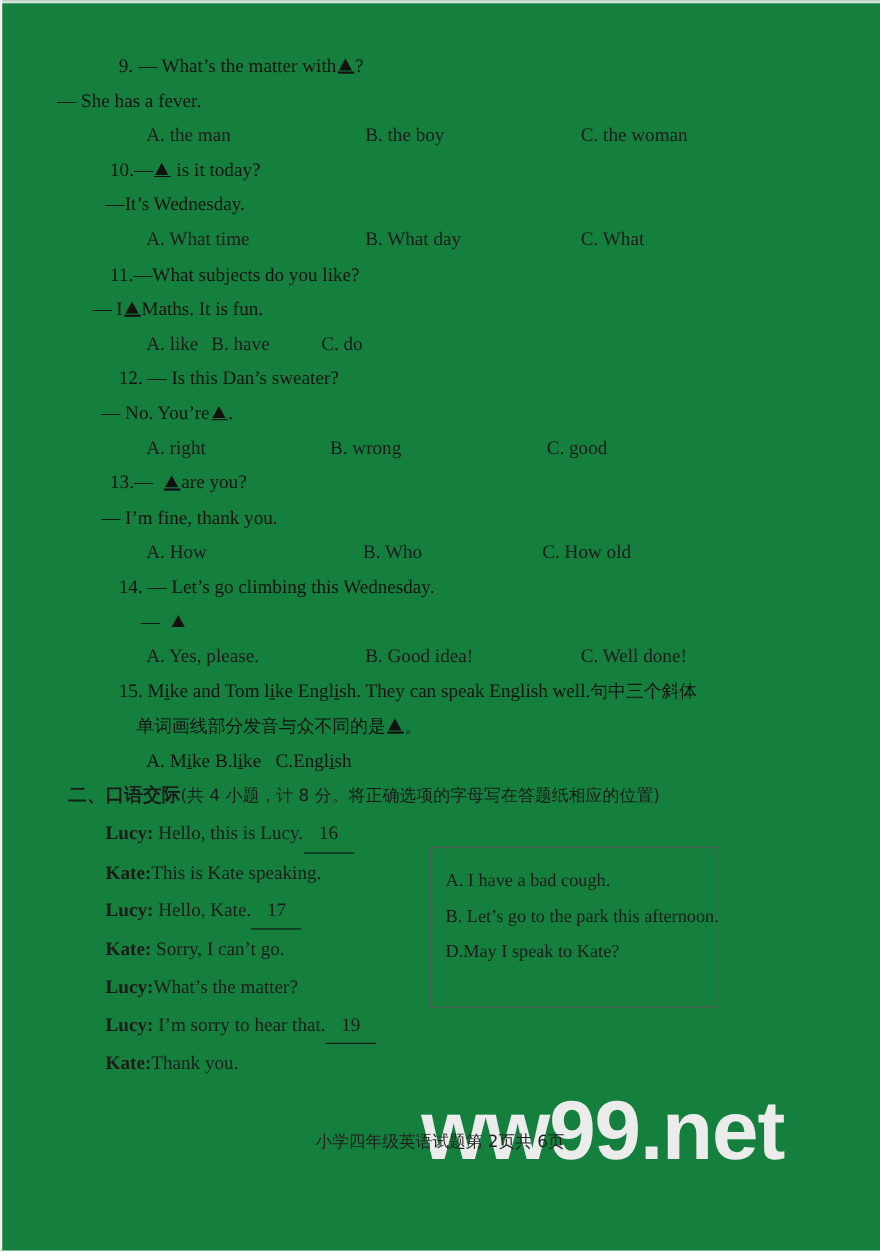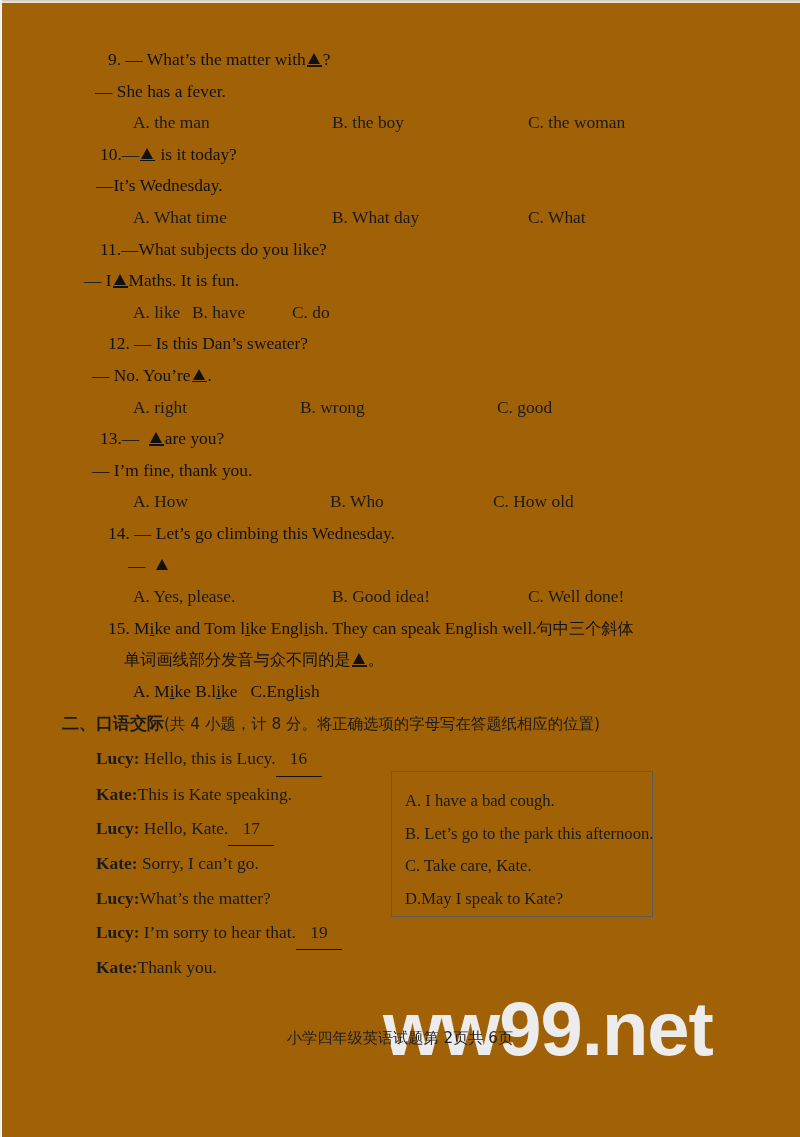--- a/index.html
+++ b/index.html
@@ -13,21 +13,21 @@
     height: 1137px;
     position: relative;
     overflow: hidden;
     font-family: "Liberation Serif", "DejaVu Serif", serif;
     color: #1a1a1a;
   }
 
   .page {
     position: absolute;
     inset: 0;
-    background: #a16207;
+    background: #15803d;
   }
 
   
   .scan-edge-top {
     position: absolute;
     top: 0; left: 0; right: 0;
     height: 3px;
     background: linear-gradient(180deg,#d8d8d8 0%,#f2f2f2 55%,#ffffff 100%);
     opacity: .85;
   }
@@ -49,21 +49,21 @@
   .q {
     position: relative;
   }
   .line {
     font-size: 17.4px;
     line-height: 31.6px;
     white-space: pre;
     color: #111;
   }
   .stem-a { padding-left: 108px; }   
-  .stem-b { padding-left: 95px; }   
+  .stem-b { padding-left: 52px; }   
   .stem-c { padding-left: 96px; }    
   .stem-d { padding-left: 100px; }   
 
   .opts {
     position: relative;
     height: 31.6px;
     font-size: 17.4px;
     line-height: 31.6px;
   }
   .opts span {
@@ -268,21 +268,20 @@
       <div class="dlg-line"><span class="spk">Lucy:</span><span>What’s the matter?</span></div>
 
 
       <div class="dlg-line"><span class="spk">Lucy:</span><span> I’m sorry to hear that.</span><span class="blank">19</span></div>
 
       <div class="dlg-line"><span class="spk">Kate:</span><span>Thank you.</span></div>
 
       <div class="optbox">
         <div>A. I have a bad cough.</div>
         <div>B. Let’s go to the park this afternoon.</div>
-        <div>C. Take care, Kate.</div>
         <div>D.May I speak to Kate?</div>
       </div>
     </div>
 
   </div>
 
   <div class="watermark">ww99.net</div>
   <div class="footer">小学四年级英语试题第 2页共 6页</div>
 </div>
 

